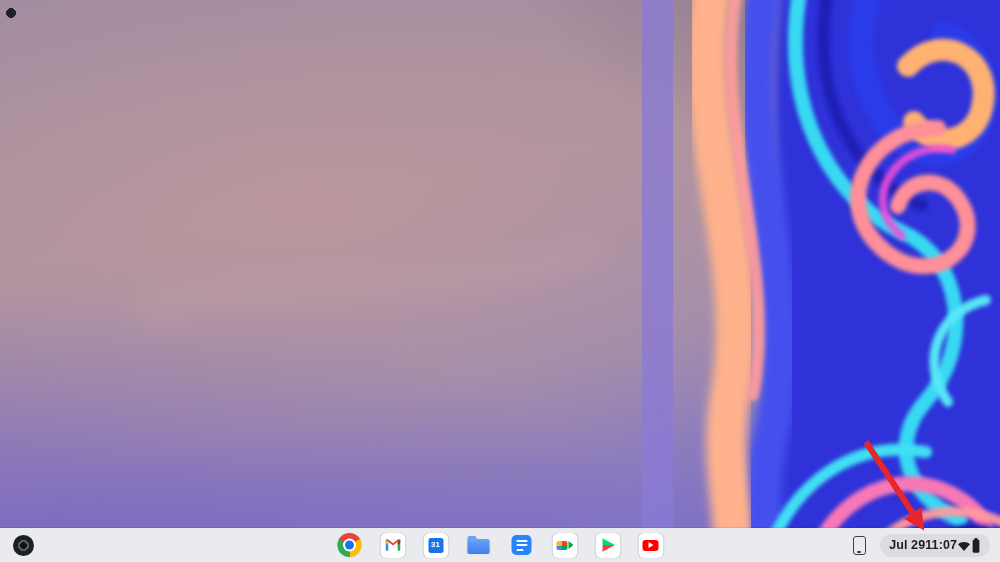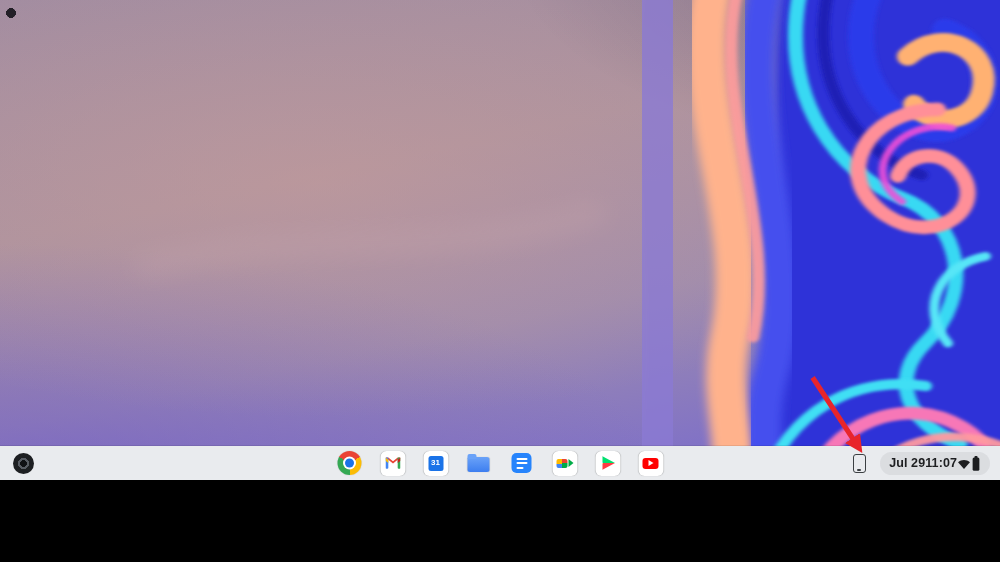--- a/index.html
+++ b/index.html
@@ -1,16 +1,16 @@
 <!DOCTYPE html>
 <html style="--shelf-bg: #e9ebee; --tray-text: #1d1e20; --annotation-arrow: #e8252b; --accent-blue: #1a73e8;"><head>
 <meta charset="utf-8">
 <style>
   html,body{margin:0;padding:0;background:#000;font-family:"Liberation Sans",sans-serif;}
-  .screen{position:relative;width:1000px;height:480px;overflow:hidden;}
+  .screen{position:relative;width:1000px;height:562px;overflow:hidden;}
 
   
   .wallpaper{
     position:absolute;inset:0;z-index:0;
     background:
       radial-gradient(circle 5px at 11px 13px, rgba(12,12,18,.85) 96%, transparent 100%),
       radial-gradient(140% 120% at 104% -10%, rgba(0,0,40,.28), transparent 38%),
       radial-gradient(90% 70% at 32% 38%, rgba(199,156,154,.55), transparent 70%),
       radial-gradient(120% 95% at 0% 104%, rgba(104,84,206,.62), transparent 56%),
       linear-gradient(168deg,#a18ca1 0%,#ab929f 35%,#9d8bae 62%,#8273c5 85%,#6f63c4 100%);

